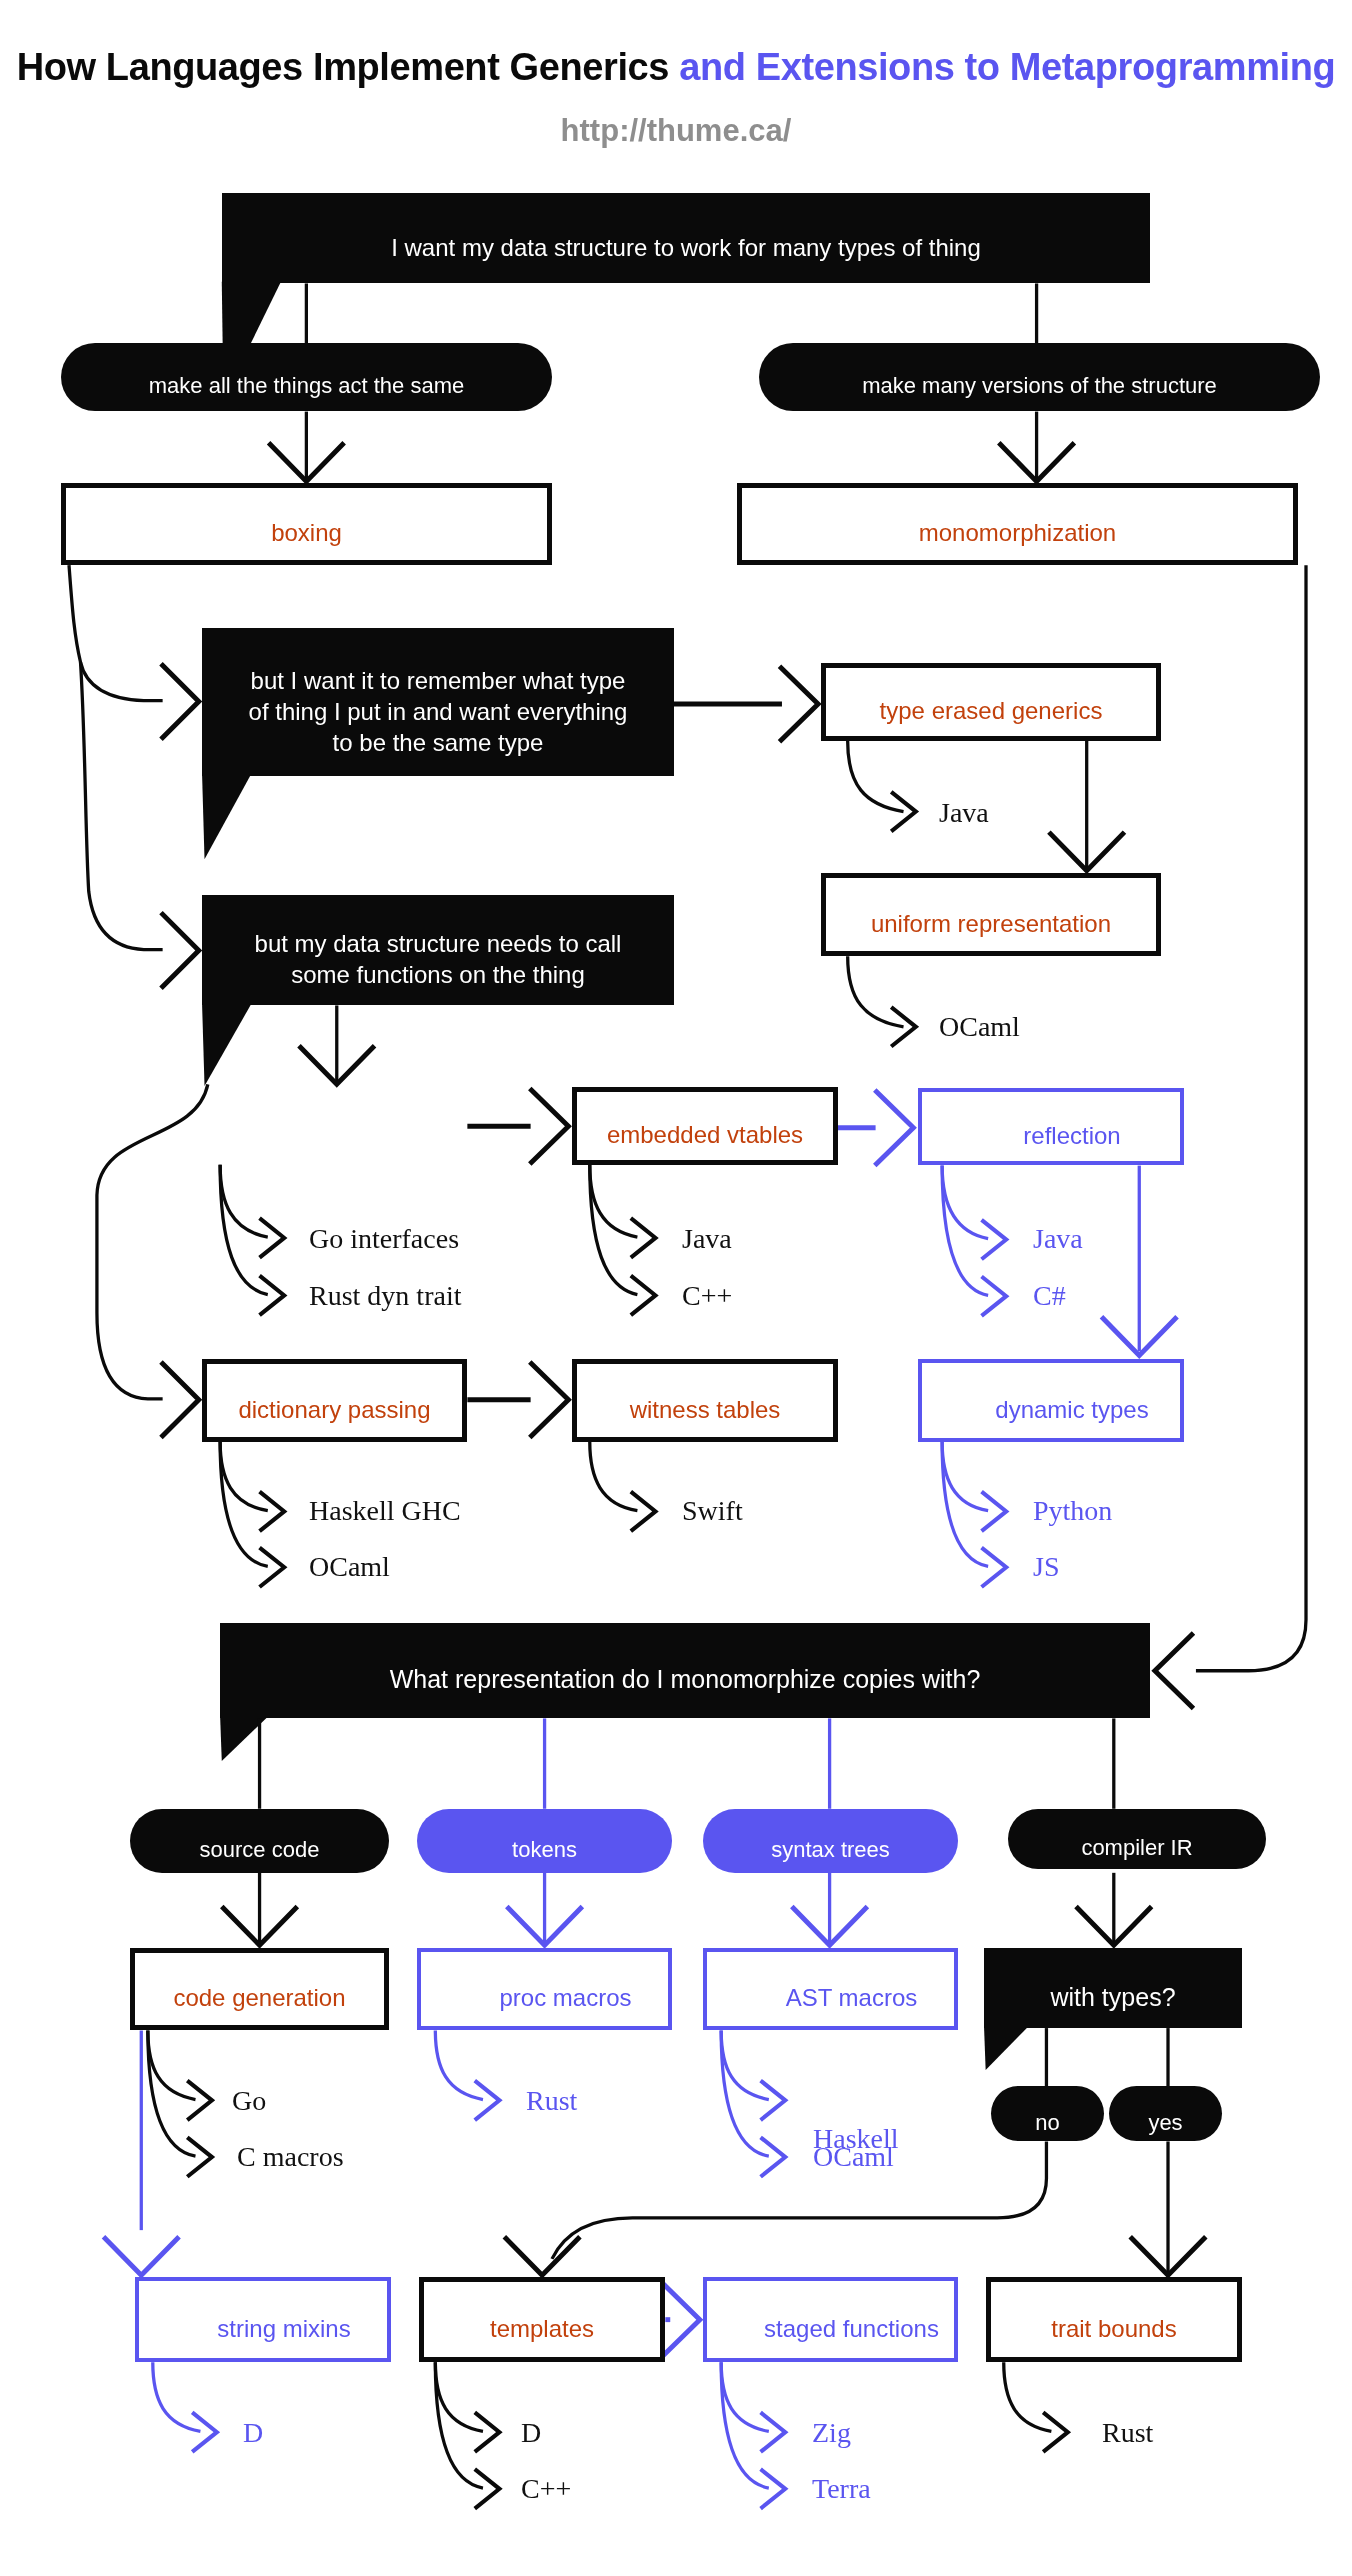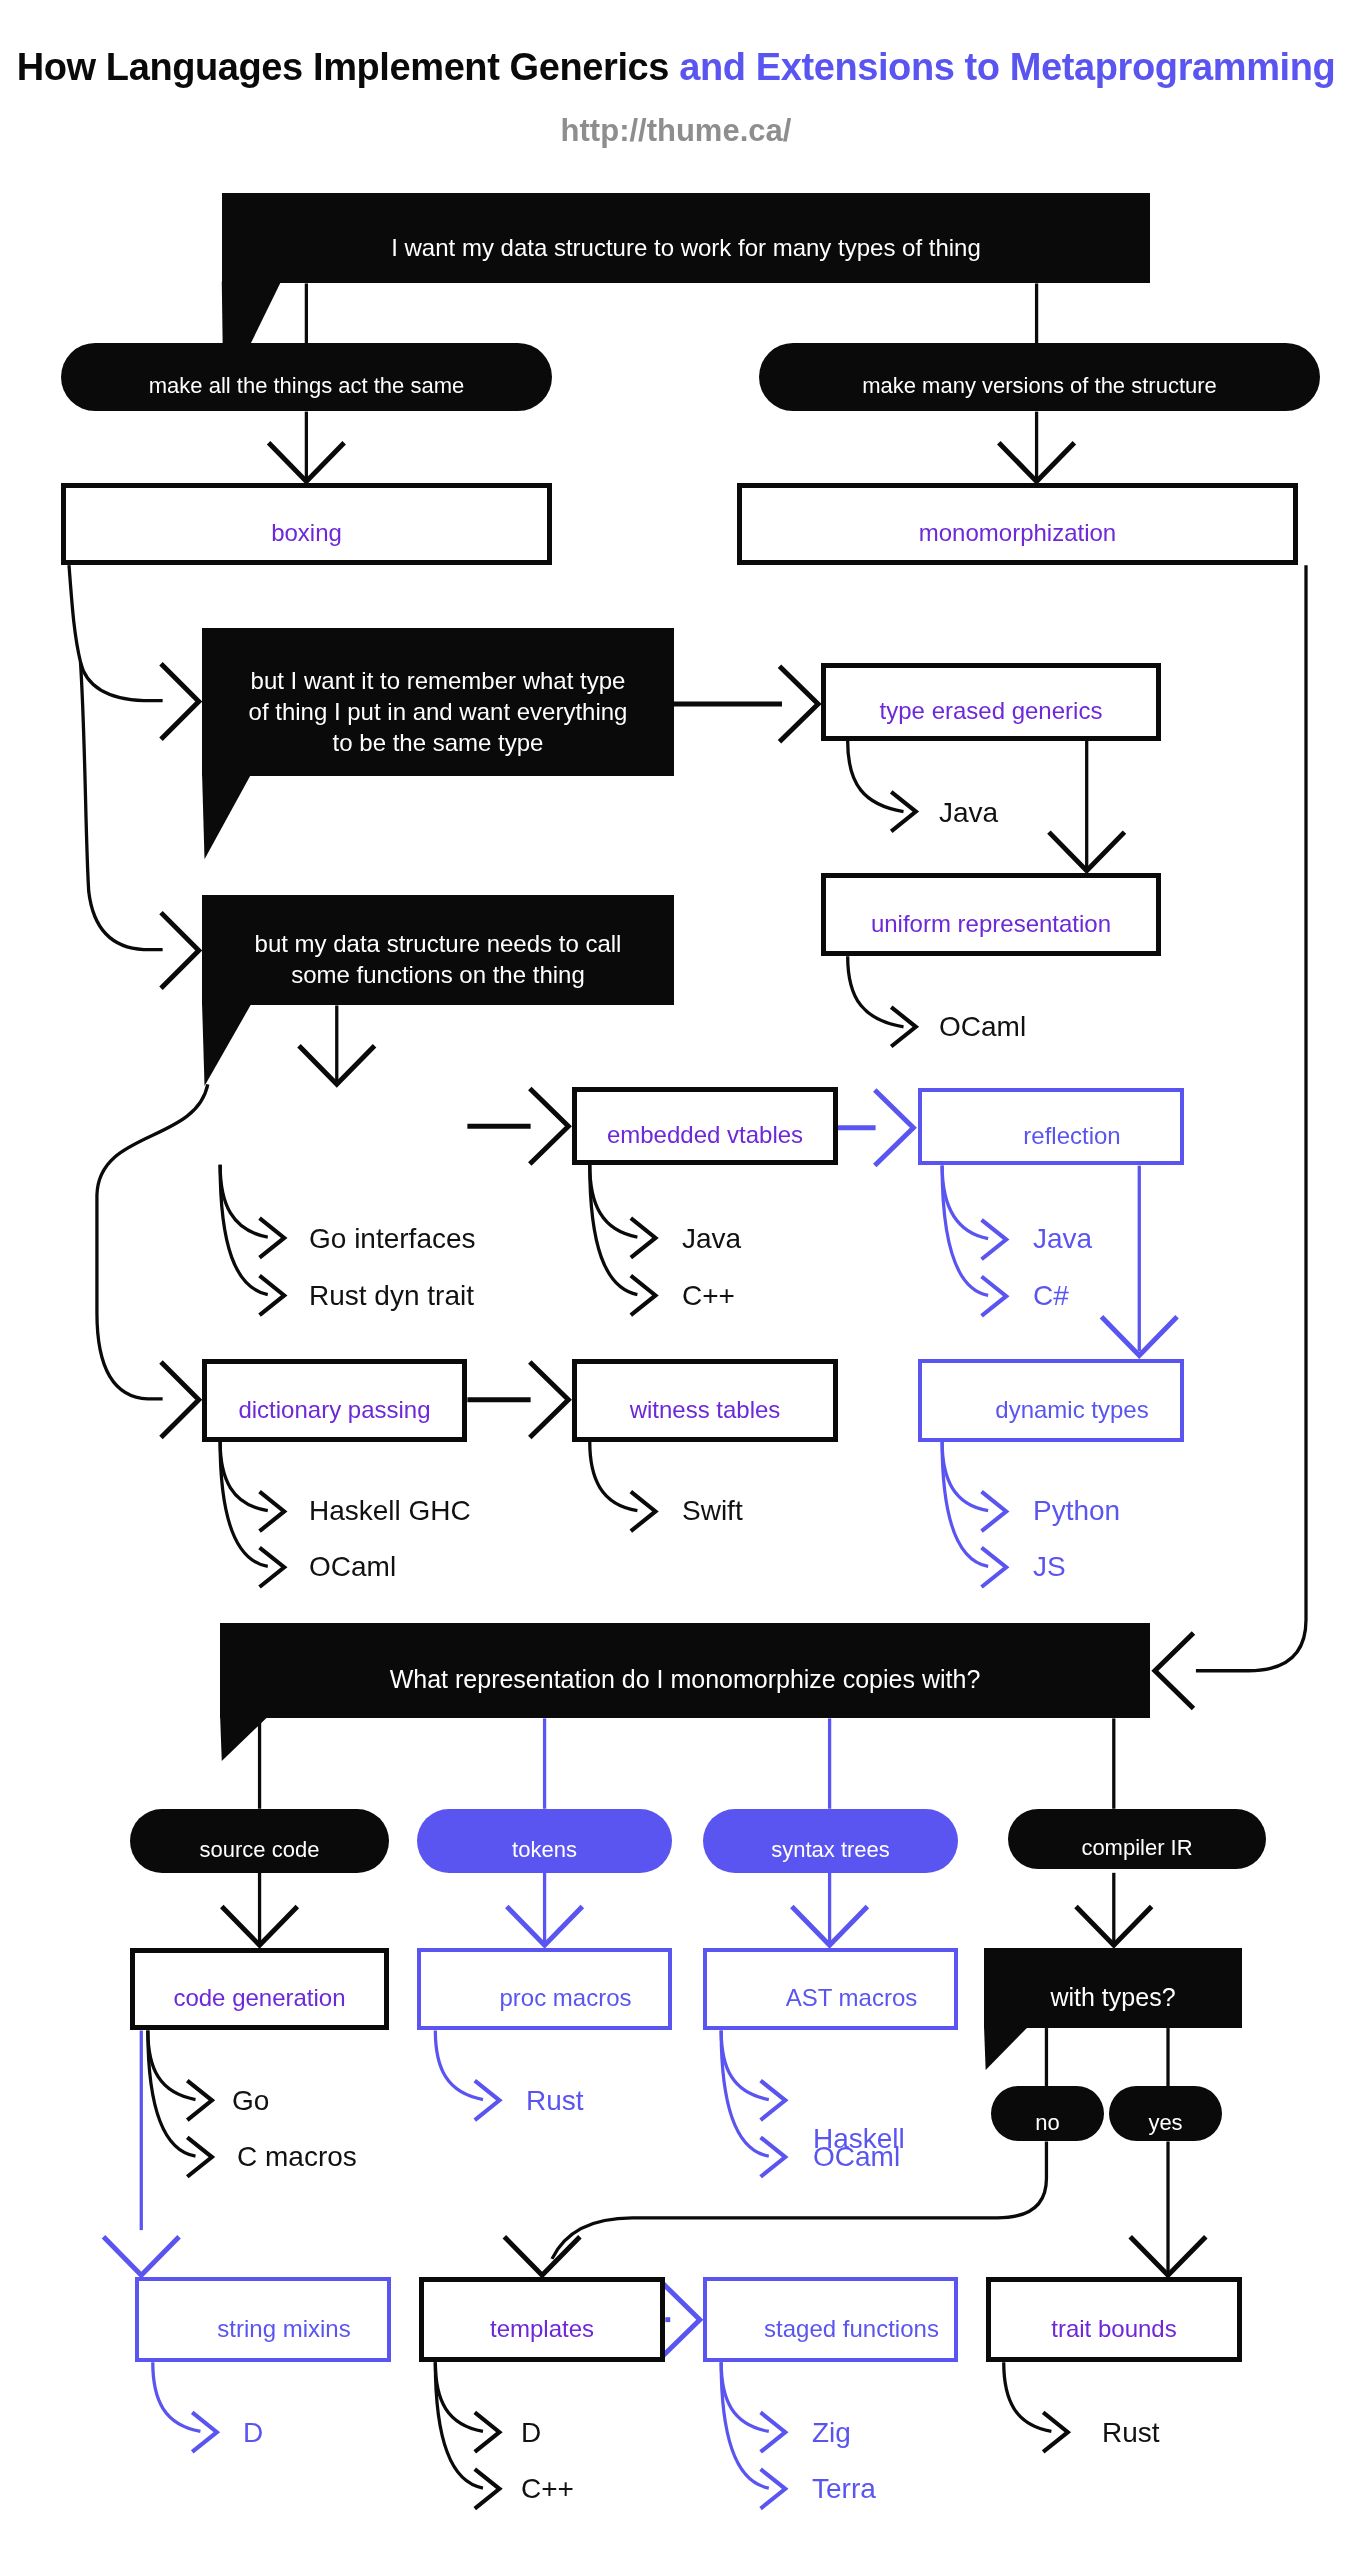--- a/index.html
+++ b/index.html
@@ -26,23 +26,23 @@
   .cb{stroke:var(--accent);fill:none;stroke-width:6px;stroke-linejoin:miter;}
   .sk{stroke:var(--ink);fill:none;stroke-width:5px;}
   .sb{stroke:var(--accent);fill:none;stroke-width:5px;}
   .tail{fill:var(--ink);stroke:none;}
 
   
   .node{position:absolute;box-sizing:border-box;display:flex;align-items:center;justify-content:center;text-align:center;z-index:1;}
   .bubble{background:var(--ink);color:#fff;font-size:24px;line-height:31px;}
   .pill{background:var(--ink);color:#fff;border-radius:49px;font-size:22px;}
   .pill.blue{background:var(--accent);}
-  .wbox{background:#fff;border:5px solid var(--ink);color:#6d28d9;font-size:24px;}
+  .wbox{background:#fff;border:5px solid var(--ink);color:#c2410c;font-size:24px;}
   .wbox.blue{border:4.1px solid var(--accent);color:var(--accent);padding-left:42px;}
-  .lang{position:absolute;transform:translateY(-50%);font-family:Liberation Sans, sans-serif;font-size:28px;color:#111;white-space:nowrap;z-index:1;}
+  .lang{position:absolute;transform:translateY(-50%);font-family:Liberation Serif, serif;font-size:28px;color:#111;white-space:nowrap;z-index:1;}
   .lang.blue{color:var(--accent);}
   .heading{position:absolute;left:0;width:1352px;text-align:center;font-weight:bold;z-index:1;}
   #page-title{top:46px;font-size:38px;letter-spacing:-0.4px;color:#0a0a0a;}
   #page-title .accent{color:var(--accent);}
   #page-subtitle{top:113px;font-size:31px;color:var(--gray);}
   .inner{display:inline-block;margin-top:18px;}
 </style>
 </head>
 <body>
 

